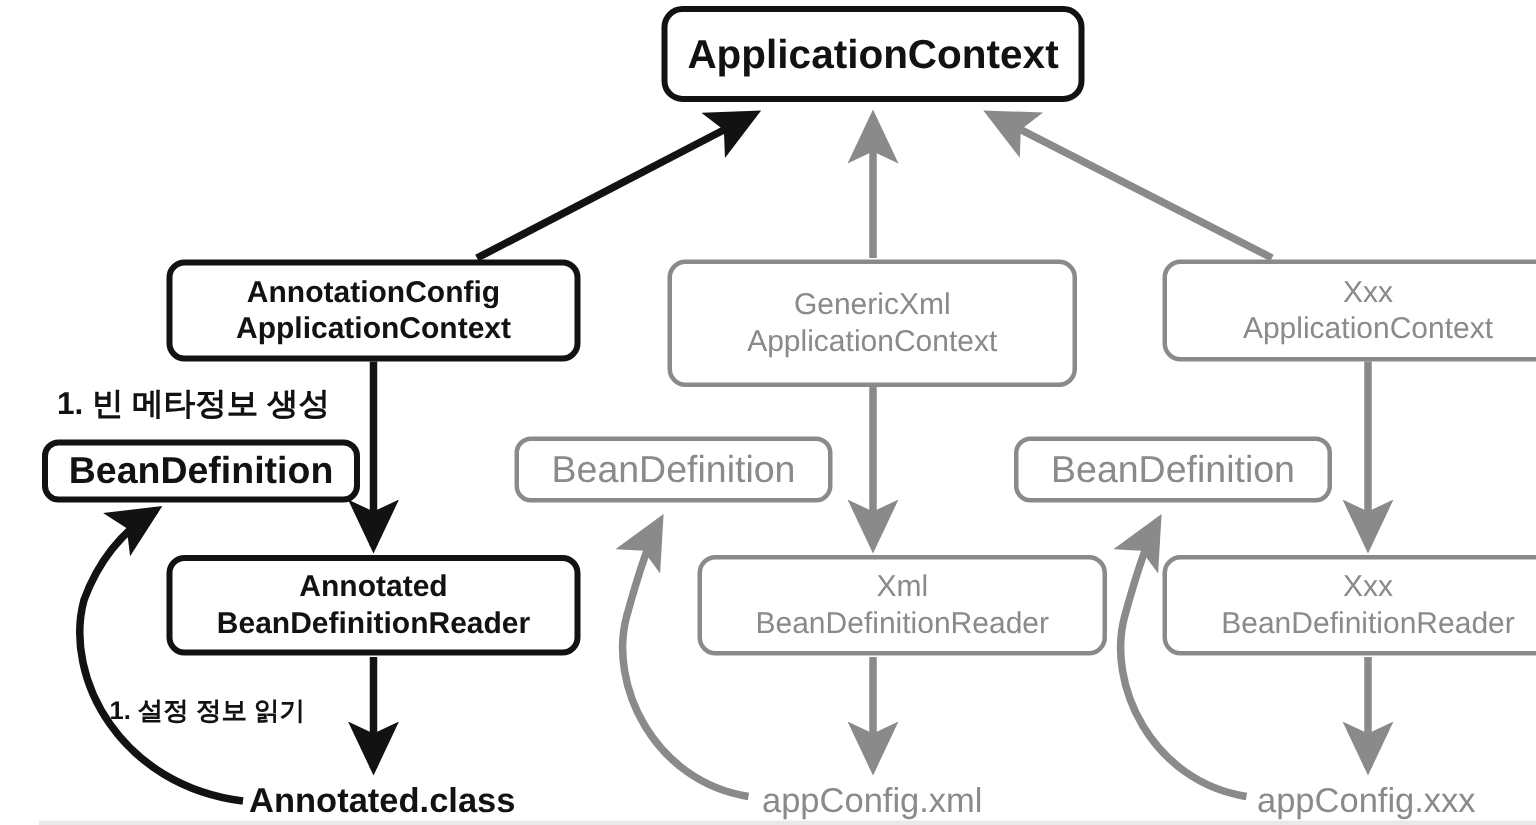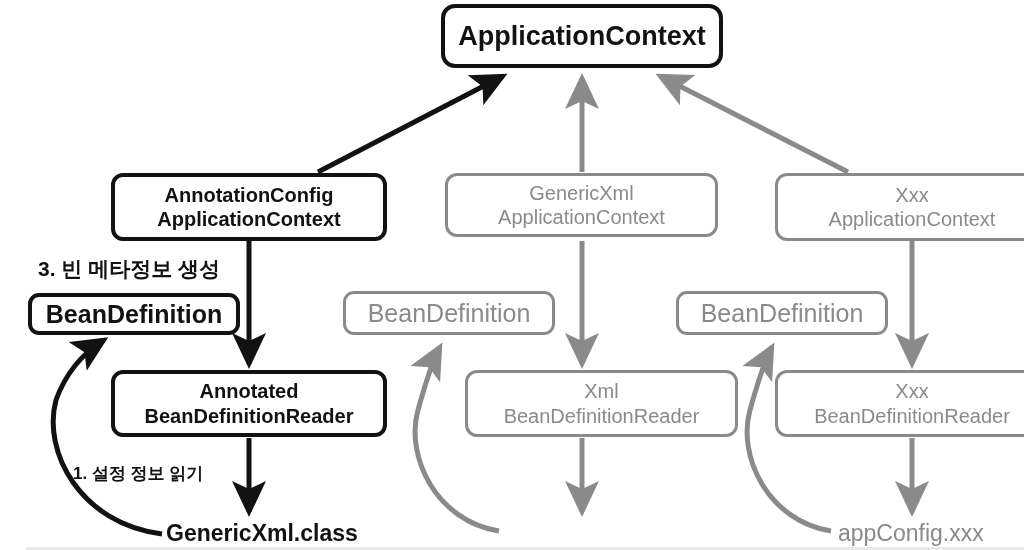--- a/index.html
+++ b/index.html
@@ -49,21 +49,21 @@
     border: 3px solid #8a8a8a;
     color: #8a8a8a;
     font-weight: normal;
   }
   .n-root {
     left: 415px; top: 4px; width: 282px; height: 64px;
     font-size: 27px;
     border-radius: 14px;
   }
   .n-ctx-1 { left: 85px;  top: 173px; width: 276px; height: 68px; font-size: 20px; }
-  .n-ctx-2 { left: 419px; top: 173px; width: 273px; height: 64px; font-size: 20px; }
+  .n-ctx-2 { left: 419px; top: 173px; width: 273px; height: 85px; font-size: 20px; }
   .n-ctx-3 { left: 749px; top: 173px; width: 274px; height: 68px; font-size: 20px; }
 
   .n-bd-1 { left: 2px;   top: 293px; width: 212px; height: 42px; font-size: 25px; border-radius: 11px; }
   .n-bd-2 { left: 317px; top: 291px; width: 212px; height: 44px; font-size: 25px; border-radius: 11px; }
   .n-bd-3 { left: 650px; top: 291px; width: 212px; height: 44px; font-size: 25px; border-radius: 11px; }
 
   .n-rd-1 { left: 85px;  top: 370px; width: 276px; height: 67px; font-size: 20px; }
   .n-rd-2 { left: 439px; top: 370px; width: 273px; height: 67px; font-size: 20px; }
   .n-rd-3 { left: 749px; top: 370px; width: 274px; height: 67px; font-size: 20px; }
 
@@ -137,31 +137,32 @@
     </g>
   </svg>
 
   <div class="node active n-root">ApplicationContext</div>
 
   <div class="node active n-ctx-1">AnnotationConfig
 ApplicationContext</div>
   <div class="node active n-bd-1">BeanDefinition</div>
   <div class="node active n-rd-1">Annotated
 BeanDefinitionReader</div>
-  <div class="plain active file-1">GenericXml.class</div>
+  <div class="plain active file-1">Annotated.class</div>
 
   <div class="node muted n-ctx-2">GenericXml
 ApplicationContext</div>
   <div class="node muted n-bd-2">BeanDefinition</div>
   <div class="node muted n-rd-2">Xml
 BeanDefinitionReader</div>
+  <div class="plain muted file-2">appConfig.xml</div>
 
   <div class="node muted n-ctx-3">Xxx
 ApplicationContext</div>
   <div class="node muted n-bd-3">BeanDefinition</div>
   <div class="node muted n-rd-3">Xxx
 BeanDefinitionReader</div>
   <div class="plain muted file-3">appConfig.xxx</div>
 
-  <div class="plain active lbl-step2">3. 빈 메타정보 생성</div>
+  <div class="plain active lbl-step2">1. 빈 메타정보 생성</div>
   <div class="plain active lbl-step1">1. 설정 정보 읽기</div>
 
 </div>
 
 </body></html>

